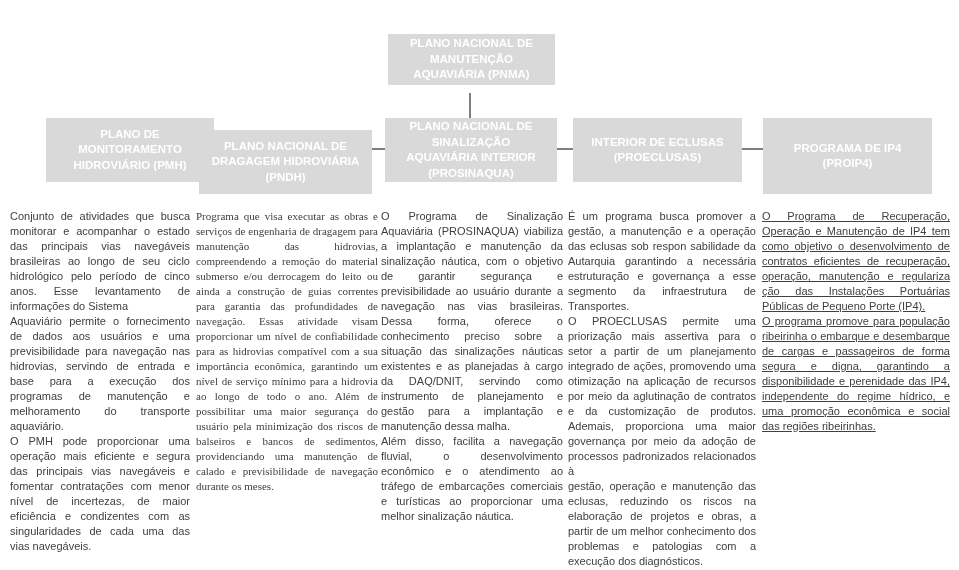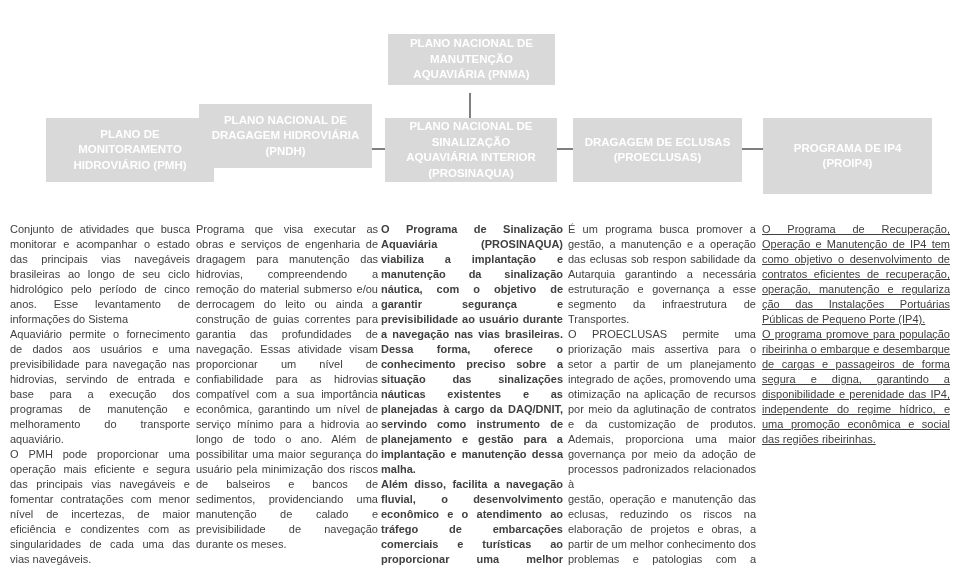--- a/index.html
+++ b/index.html
@@ -20,42 +20,42 @@
     line-height: 15.5px;
     text-align: center;
     display: flex;
     align-items: center;
     justify-content: center;
     padding: 4px 10px;
     box-sizing: border-box;
   }
   .node-root   { left: 388px; top: 34px;  width: 167px; height: 51px; }
   .node-pmh    { left: 14px;  top: 118px; width: 168px; height: 64px; margin-left: 32px; }
-  .node-pndh   { left: 199px; top: 104px; width: 173px; height: 64px; }
+  .node-pndh   { left: 199px; top: 130px; width: 173px; height: 64px; }
   .node-prosin { left: 385px; top: 118px; width: 172px; height: 64px; }
   .node-proecl { left: 573px; top: 118px; width: 169px; height: 64px; }
   .node-proip4 { left: 763px; top: 118px; width: 169px; height: 76px; }
   .connector { position: absolute; background: #7f7f7f; }
   .conn-v  { left: 469px; top: 93px;  width: 1.5px; height: 25px; }
   .conn-h1 { left: 182px; top: 148px; width: 17px;  height: 2px; }
   .conn-h2 { left: 372px; top: 148px; width: 13px;  height: 2px; }
   .conn-h3 { left: 557px; top: 148px; width: 16px;  height: 2px; }
   .conn-h4 { left: 742px; top: 148px; width: 21px;  height: 2px; }
   .desc {
     position: absolute;
-    top: 222px;
+    top: 209px;
     color: #404040;
     font-size: 11px;
     line-height: 15px;
     text-align: justify;
     white-space: pre-line;
   }
   .desc-1 { left: 10px;  width: 180px; }
-  .desc-2 { left: 196px; width: 182px; }
-  .desc-3 { left: 381px; width: 182px; font-weight: bold; }
+  .desc-2 { left: 196px; width: 182px; font-family: Liberation Serif, serif; }
+  .desc-3 { left: 381px; width: 182px; }
   .desc-4 { left: 568px; width: 188px; }
   .desc-5 { left: 762px; width: 188px; text-decoration: underline; }
 </style>
 </head>
 <body>
 
 <div class="canvas">
 
   <div class="node node-root">PLANO NACIONAL DE MANUTENÇÃO AQUAVIÁRIA (PNMA)</div>
 
@@ -64,21 +64,21 @@
   <div class="connector conn-h2"></div>
   <div class="connector conn-h3"></div>
   <div class="connector conn-h4"></div>
 
   <div class="node node-pmh">PLANO DE MONITORAMENTO HIDROVIÁRIO (PMH)</div>
 
   <div class="node node-pndh">PLANO NACIONAL DE DRAGAGEM HIDROVIÁRIA (PNDH)</div>
 
   <div class="node node-prosin">PLANO NACIONAL DE SINALIZAÇÃO AQUAVIÁRIA INTERIOR (PROSINAQUA)</div>
 
-  <div class="node node-proecl">DRAGAGEM DE ECLUSAS (PROECLUSAS)</div>
+  <div class="node node-proecl">INTERIOR DE ECLUSAS (PROECLUSAS)</div>
 
   <div class="node node-proip4">PROGRAMA DE IP4 (PROIP4)</div>
 
   <div class="desc desc-1">Conjunto de atividades que busca monitorar e acompanhar o estado das principais vias navegáveis brasileiras ao longo de seu ciclo hidrológico pelo período de cinco anos. Esse levantamento de informações do Sistema
 Aquaviário permite o fornecimento de dados aos usuários e uma previsibilidade para navegação nas hidrovias, servindo de entrada e base para a execução dos programas de manutenção e melhoramento do transporte aquaviário.
 O PMH pode proporcionar uma operação mais eficiente e segura das principais vias navegáveis e fomentar contratações com menor nível de incertezas, de maior eficiência e condizentes com as singularidades de cada uma das vias navegáveis.</div>
 
   <div class="desc desc-2">Programa que visa executar as obras e serviços de engenharia de dragagem para manutenção das hidrovias, compreendendo a remoção do material submerso e/ou derrocagem do leito ou ainda a construção de guias correntes para garantia das profundidades de navegação. Essas atividade visam proporcionar um nível de confiabilidade para as hidrovias compatível com a sua importância econômica, garantindo um nível de serviço mínimo para a hidrovia ao longo de todo o ano. Além de possibilitar uma maior segurança do usuário pela minimização dos riscos de balseiros e bancos de sedimentos, providenciando uma manutenção de calado e previsibilidade de navegação durante os meses.</div>
 
   <div class="desc desc-3">O Programa de Sinalização Aquaviária (PROSINAQUA) viabiliza a implantação e manutenção da sinalização náutica, com o objetivo de garantir segurança e previsibilidade ao usuário durante a navegação nas vias brasileiras. Dessa forma, oferece o conhecimento preciso sobre a situação das sinalizações náuticas existentes e as planejadas à cargo da DAQ/DNIT, servindo como instrumento de planejamento e gestão para a implantação e manutenção dessa malha.

